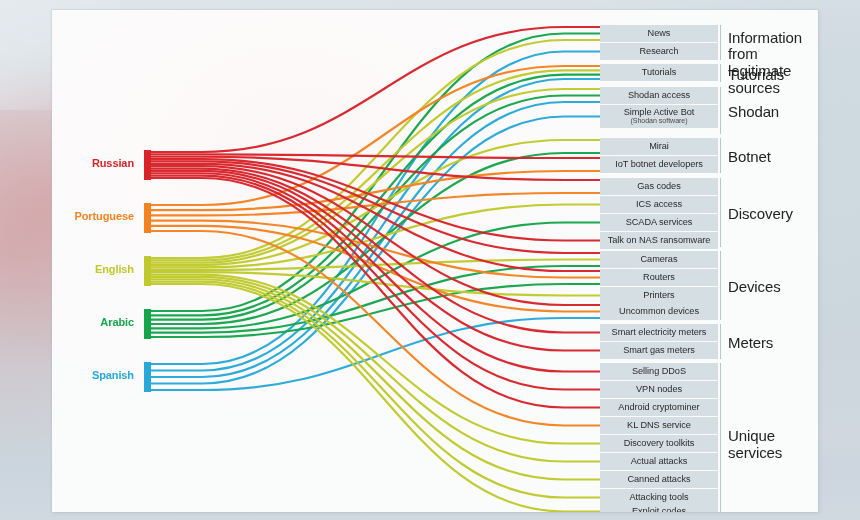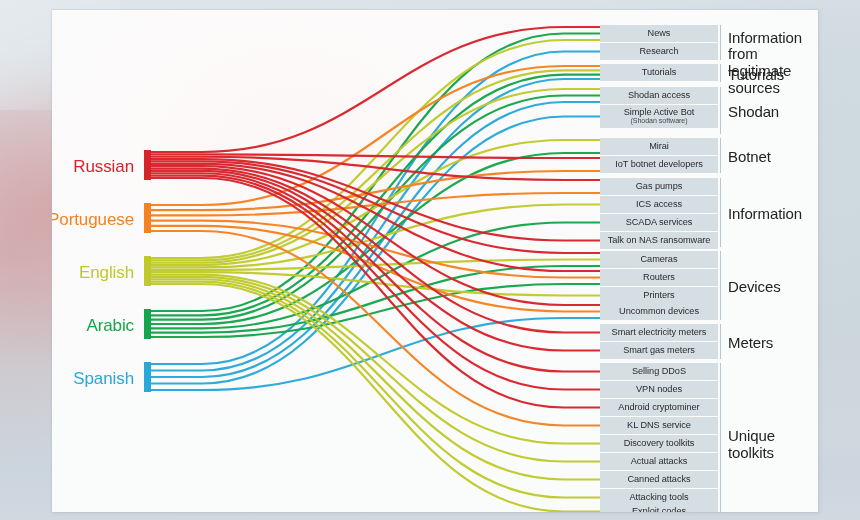--- a/index.html
+++ b/index.html
@@ -63,22 +63,22 @@
     top: 0;
     width: 766px;
     height: 502px;
     display: block;
   }
 
   
   .lang-label {
     position: absolute;
     text-align: center;
-    font-size: 17px;
-    font-weight: normal;
+    font-size: 11px;
+    font-weight: bold;
     letter-spacing: -0.1px;
     white-space: nowrap;
     line-height: 1;
   }
 
   
   .topic-box {
     position: absolute;
     left: 548px;
     width: 118px;
@@ -332,21 +332,21 @@
           <span>Simple Active Bot</span>
           <span class="sub">(Shodan software)</span>
         </div>
         <div class="topic-box" style="top: 128px; height: 17px; background: rgb(212, 222, 227);">
           <span>Mirai</span>
         </div>
         <div class="topic-box" style="top: 146px; height: 17px; background: rgb(212, 222, 227);">
           <span>IoT botnet developers</span>
         </div>
         <div class="topic-box" style="top: 168px; height: 17px; background: rgb(212, 222, 227);">
-          <span>Gas pumps</span>
+          <span>Gas codes</span>
         </div>
         <div class="topic-box" style="top: 186px; height: 17px; background: rgb(212, 222, 227);">
           <span>ICS access</span>
         </div>
         <div class="topic-box" style="top: 204px; height: 17px; background: rgb(212, 222, 227);">
           <span>SCADA services</span>
         </div>
         <div class="topic-box" style="top: 222px; height: 17px; background: rgb(212, 222, 227);">
           <span>Talk on NAS ransomware</span>
         </div>
@@ -405,21 +405,21 @@
         <div class="group-rule" style="top: 241px; height: 69px; background: rgb(185, 198, 205);"></div>
         <div class="group-rule" style="top: 314px; height: 35px; background: rgb(185, 198, 205);"></div>
         <div class="group-rule" style="top: 353px; height: 156px; background: rgb(185, 198, 205);"></div>
       </div>
     <div id="group-labels">
         <div class="group-label" style="top: 19.5px;">Information from
 legitimate sources</div>
         <div class="group-label" style="top: 56.5px;">Tutorials</div>
         <div class="group-label" style="top: 94px;">Shodan</div>
         <div class="group-label" style="top: 139px;">Botnet</div>
-        <div class="group-label" style="top: 196px;">Information</div>
+        <div class="group-label" style="top: 196px;">Discovery</div>
         <div class="group-label" style="top: 269px;">Devices</div>
         <div class="group-label" style="top: 325px;">Meters</div>
         <div class="group-label" style="top: 418px;">Unique
-toolkits</div>
+services</div>
       </div>
 
   </div>
 </div>
 
 </body></html>

